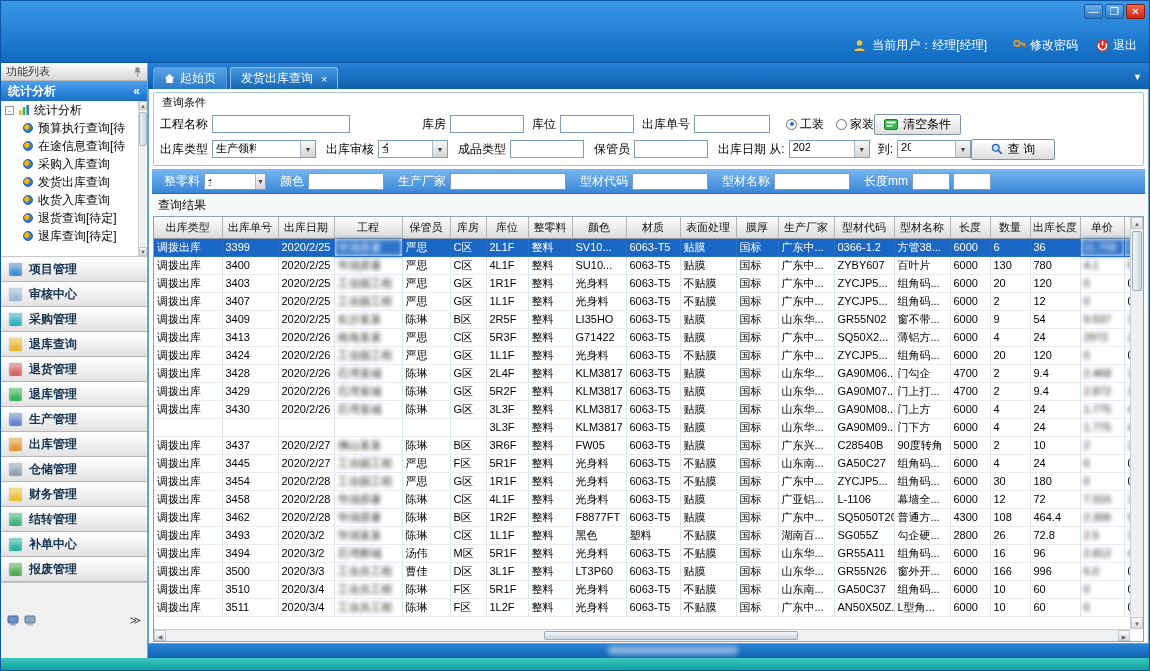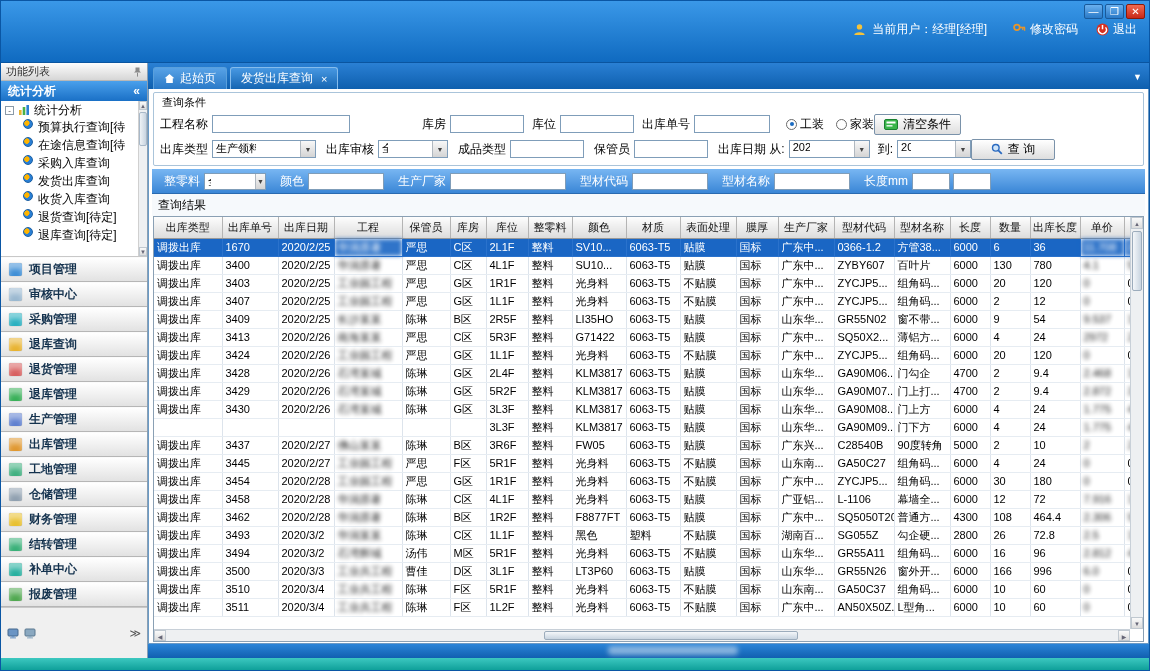--- a/index.html
+++ b/index.html
@@ -7,36 +7,36 @@
   body { font-family:"Liberation Sans","DejaVu Sans",sans-serif; font-size:12px; background:#e8e8e8; position:relative; }
   #app { position:absolute; inset:0; border:1px solid #0a56a4; display:flex; flex-direction:column; }
 
   
   #titlebar { height:62px; background:linear-gradient(#3a98e8,#0f6ac0); position:relative; flex:none; border-bottom:1px solid #0a55a0; }
   .win-controls { position:absolute; top:3px; right:4px; display:flex; gap:2px; }
   .win-btn { width:19px; height:15px; display:flex; align-items:center; justify-content:center; color:#fff; font-size:10px; line-height:1; border:1px solid #1a5a9a; border-radius:2px; background:linear-gradient(#6ab0ee,#2a7ac8); cursor:pointer; }
   .win-btn.close { background:linear-gradient(#f06a50,#c82818); border-color:#8a1a0a; }
   .brand { position:absolute; left:14px; top:8px; display:flex; align-items:center; gap:8px; }
   .brand h1 { color:#fff; font-size:25px; font-weight:bold; letter-spacing:1px; text-shadow:1px 2px 2px rgba(0,0,0,.35); }
-  .user-bar { position:absolute; right:12px; bottom:24px; display:flex; align-items:center; gap:6px; color:#fff; font-size:12px; }
+  .user-bar { position:absolute; right:12px; bottom:8px; display:flex; align-items:center; gap:6px; color:#fff; font-size:12px; }
   .user-bar .sep { width:14px; }
   .ub-link { display:flex; align-items:center; gap:4px; cursor:pointer; }
 
   
   #body-row { flex:1; display:flex; min-height:0; }
 
   
   #sidebar { width:147px; flex:none; background:#f2f2f2; border-right:1px solid #8aa0b4; display:flex; flex-direction:column; }
   .func-header { height:18px; flex:none; background:linear-gradient(#fdfdfd,#d6d6d6); border-bottom:1px solid #b8b8b8; display:flex; align-items:center; justify-content:space-between; padding:0 5px; font-size:11px; color:#333; }
   .stats-header { height:20px; flex:none; background:linear-gradient(#4aa0ec,#1a70c6); color:#fff; font-weight:bold; display:flex; align-items:center; justify-content:space-between; padding:0 7px; font-size:12px; }
   .tree { height:156px; flex:none; background:#fff; position:relative; overflow:hidden; border-bottom:1px solid #c8c8c8; }
   .tree-inner { position:absolute; inset:0 9px 0 0; overflow:hidden; }
   .tree-root { height:18px; display:flex; align-items:center; gap:4px; padding-left:4px; font-size:12px; white-space:nowrap; }
   .tree-expander { width:9px; height:9px; border:1px solid #8a9aa8; background:#fff; font-size:8px; line-height:7px; text-align:center; color:#444; flex:none; }
-  .tree-item { height:18px; display:flex; align-items:flex-start; gap:5px; padding-left:22px; font-size:12px; white-space:nowrap; cursor:pointer; }
+  .tree-item { height:18px; display:flex; align-items:center; gap:5px; padding-left:22px; font-size:12px; white-space:nowrap; cursor:pointer; }
   .tree-bullet { width:10px; height:10px; flex:none; border-radius:50%; background:radial-gradient(circle at 35% 38%, #ffb400 0 2.5px, #2a7fd4 3px 5px); border:1px solid #1a5fa4; }
   .tree-scrollbar { position:absolute; right:0; top:0; bottom:0; width:9px; background:#eef0f2; border-left:1px solid #d0d0d0; }
   .sb-arrow { height:9px; font-size:6px; color:#667; text-align:center; line-height:9px; background:linear-gradient(#fafafa,#dcdcdc); border:1px solid #c0c8d0; }
   .sb-arrow.down { position:absolute; bottom:0; left:0; right:0; }
   .sb-arrow.up { position:absolute; top:0; left:0; right:0; }
   .tree-thumb { position:absolute; top:11px; left:0; right:0; height:34px; background:linear-gradient(90deg,#eef2f6,#c8d4e0); border:1px solid #a8b8c8; border-radius:2px; }
   #accordion { flex:none; }
   .acc-item { height:25px; display:flex; align-items:center; gap:7px; padding:0 6px 0 8px; background:linear-gradient(#ffffff,#e2e2e2); border-top:1px solid #fbfbfb; border-bottom:1px solid #b6b6b6; font-weight:bold; color:#14324e; font-size:12px; cursor:pointer; }
   .acc-icon { width:13px; height:13px; flex:none; border-radius:2px; box-shadow:inset 0 6px 5px rgba(255,255,255,.45), 0 0 1px rgba(0,0,0,.4); }
   .sidebar-footer { flex:1; background:#f0f0f0; border-top:1px solid #c8c8c8; display:flex; align-items:center; gap:5px; padding:0 6px; }
@@ -245,24 +245,20 @@
           </div>
           <div class="acc-item">
             <span class="acc-icon" style="background: rgb(96, 128, 208);"></span>
             <span>生产管理</span>
           </div>
           <div class="acc-item">
             <span class="acc-icon" style="background: rgb(224, 152, 48);"></span>
             <span>出库管理</span>
           </div>
           <div class="acc-item">
-            <span class="acc-icon" style="background: rgb(64, 176, 128);"></span>
-            <span>工地管理</span>
-          </div>
-          <div class="acc-item">
             <span class="acc-icon" style="background: rgb(144, 160, 176);"></span>
             <span>仓储管理</span>
           </div>
           <div class="acc-item">
             <span class="acc-icon" style="background: rgb(232, 192, 48);"></span>
             <span>财务管理</span>
           </div>
           <div class="acc-item">
             <span class="acc-icon" style="background: rgb(56, 176, 120);"></span>
             <span>结转管理</span>
@@ -450,21 +446,21 @@
                     <th>长度</th>
                     <th>数量</th>
                     <th>出库长度</th>
                     <th>单价</th>
                     <th>金</th>
                   </tr>
                 </thead>
                 <tbody>
                   <tr class="selected">
                     <td>调拨出库</td>
-                    <td>1670</td>
+                    <td>3399</td>
                     <td>2020/2/25</td>
                     <td class="redacted">华润原著</td>
                     <td>严思</td>
                     <td>C区</td>
                     <td>2L1F</td>
                     <td>整料</td>
                     <td>SV10...</td>
                     <td>6063-T5</td>
                     <td>贴膜</td>
                     <td>国标</td>

